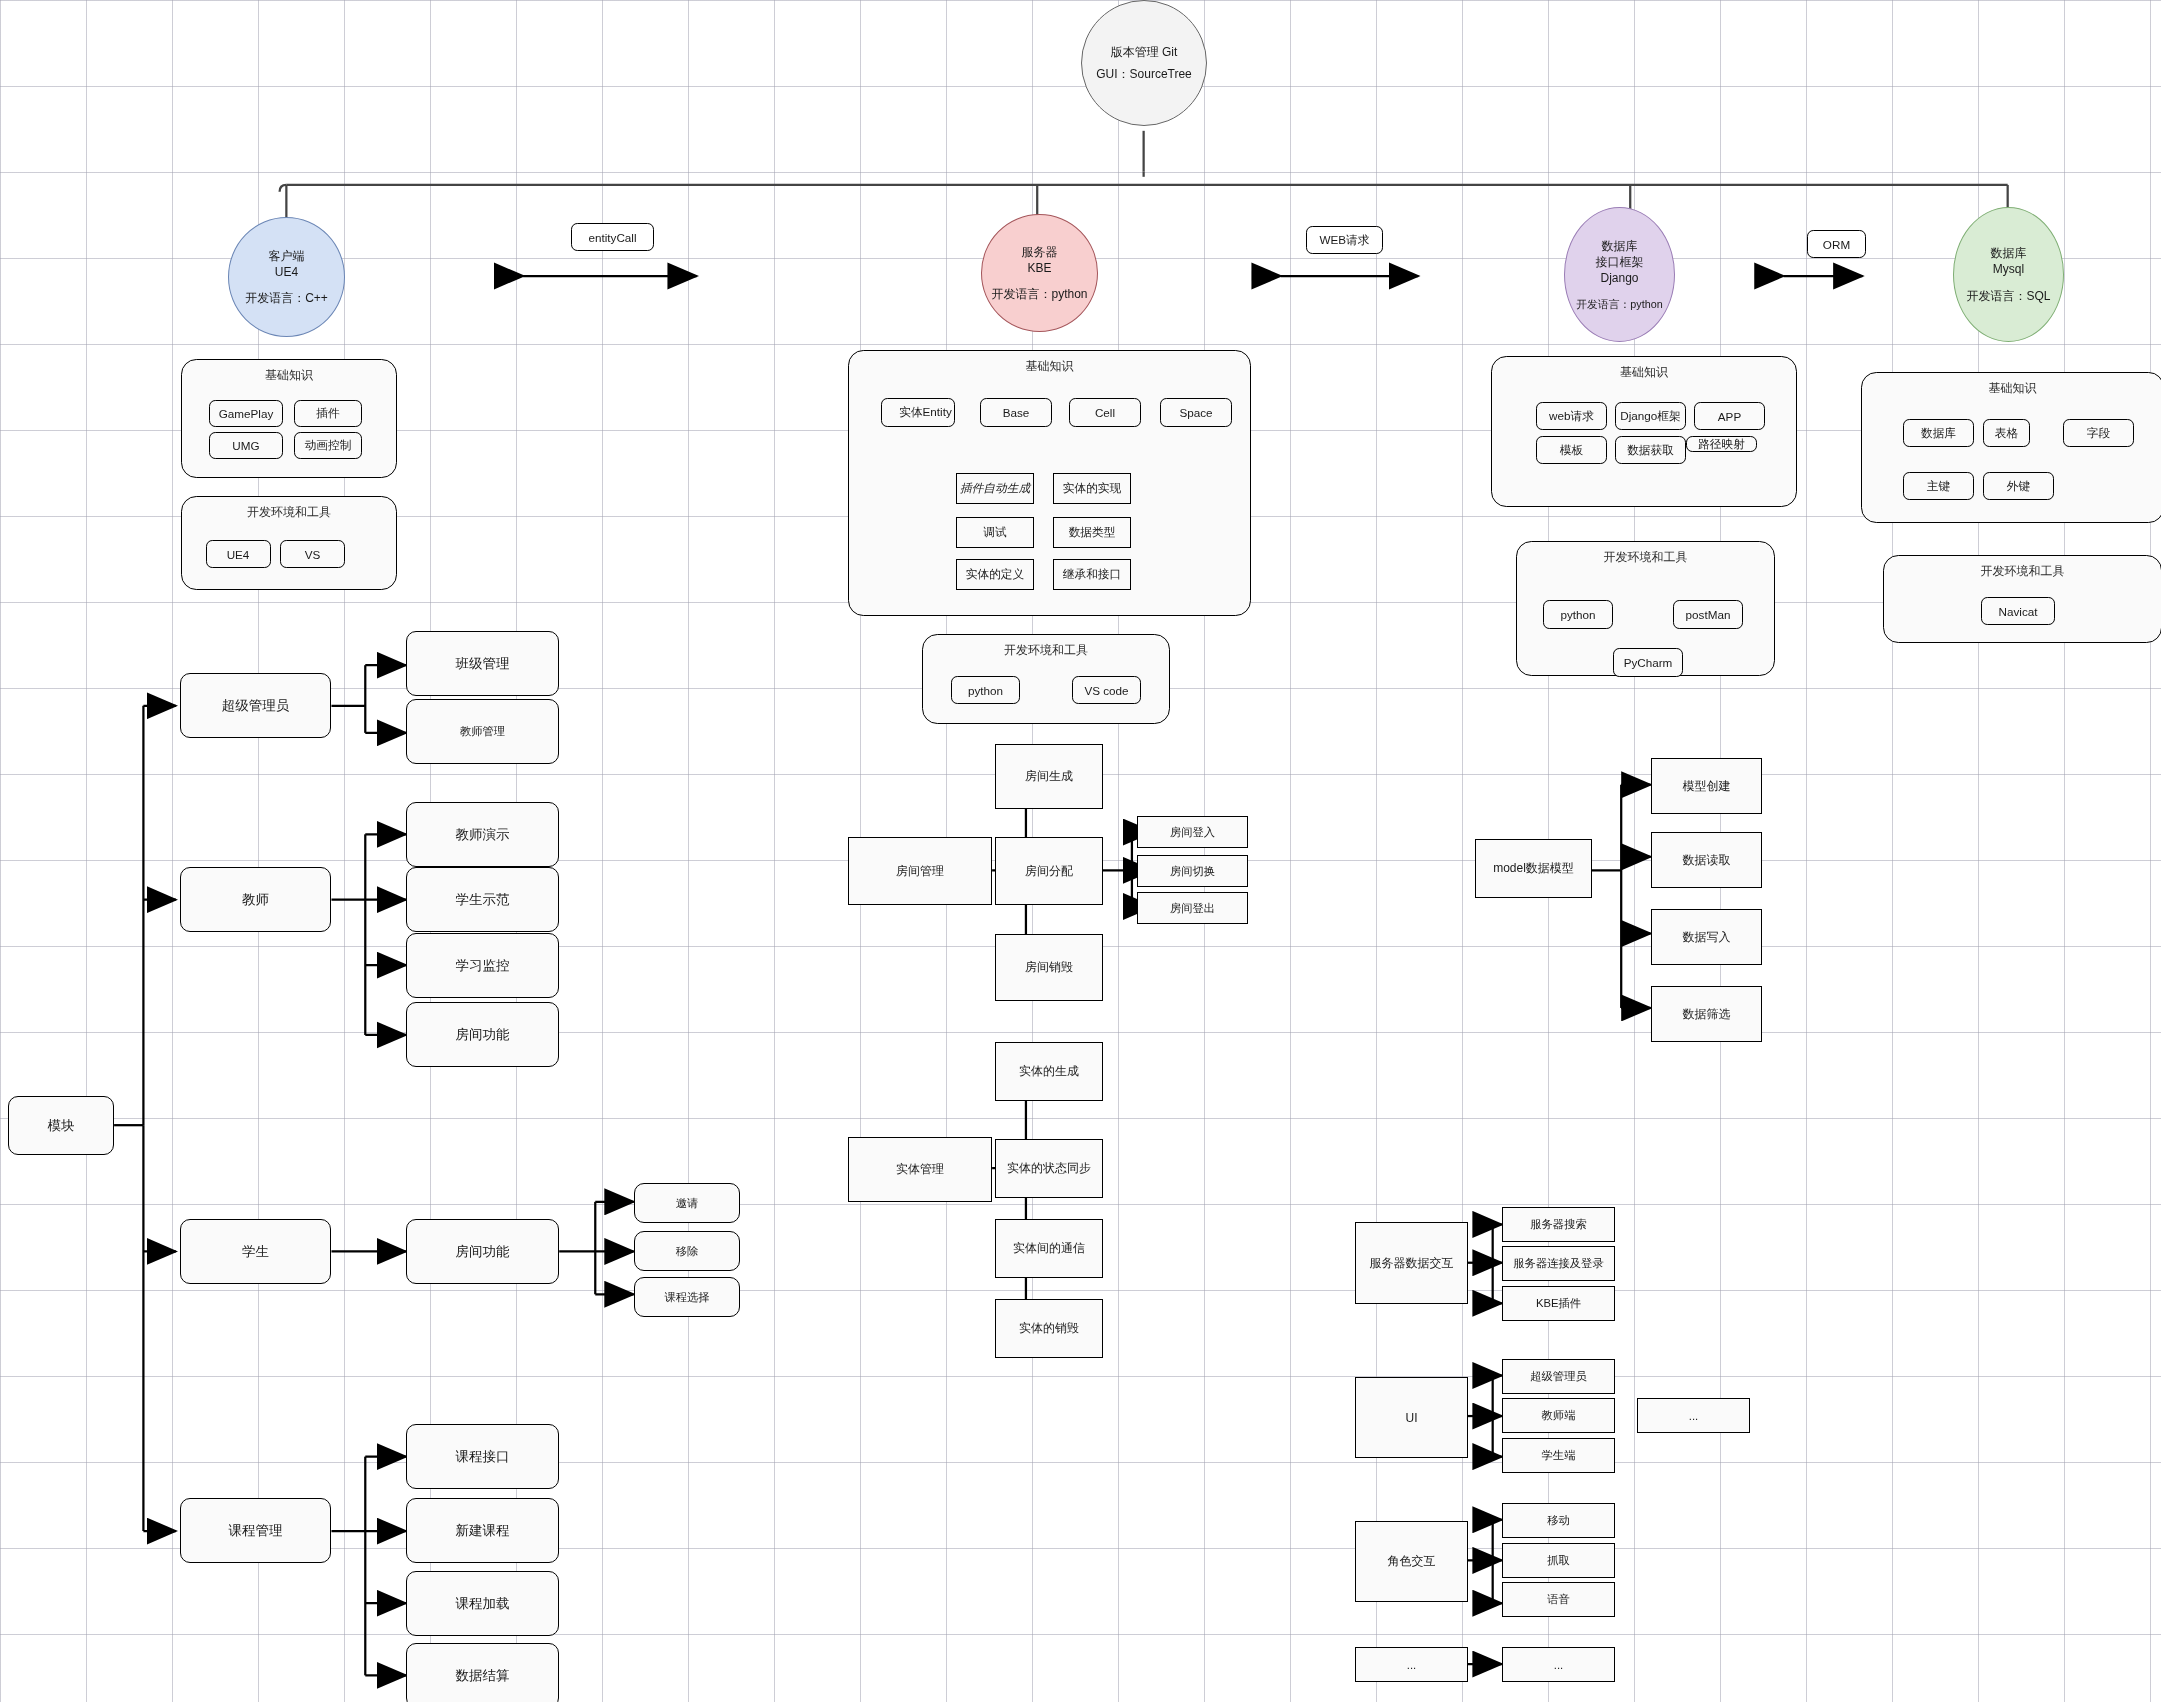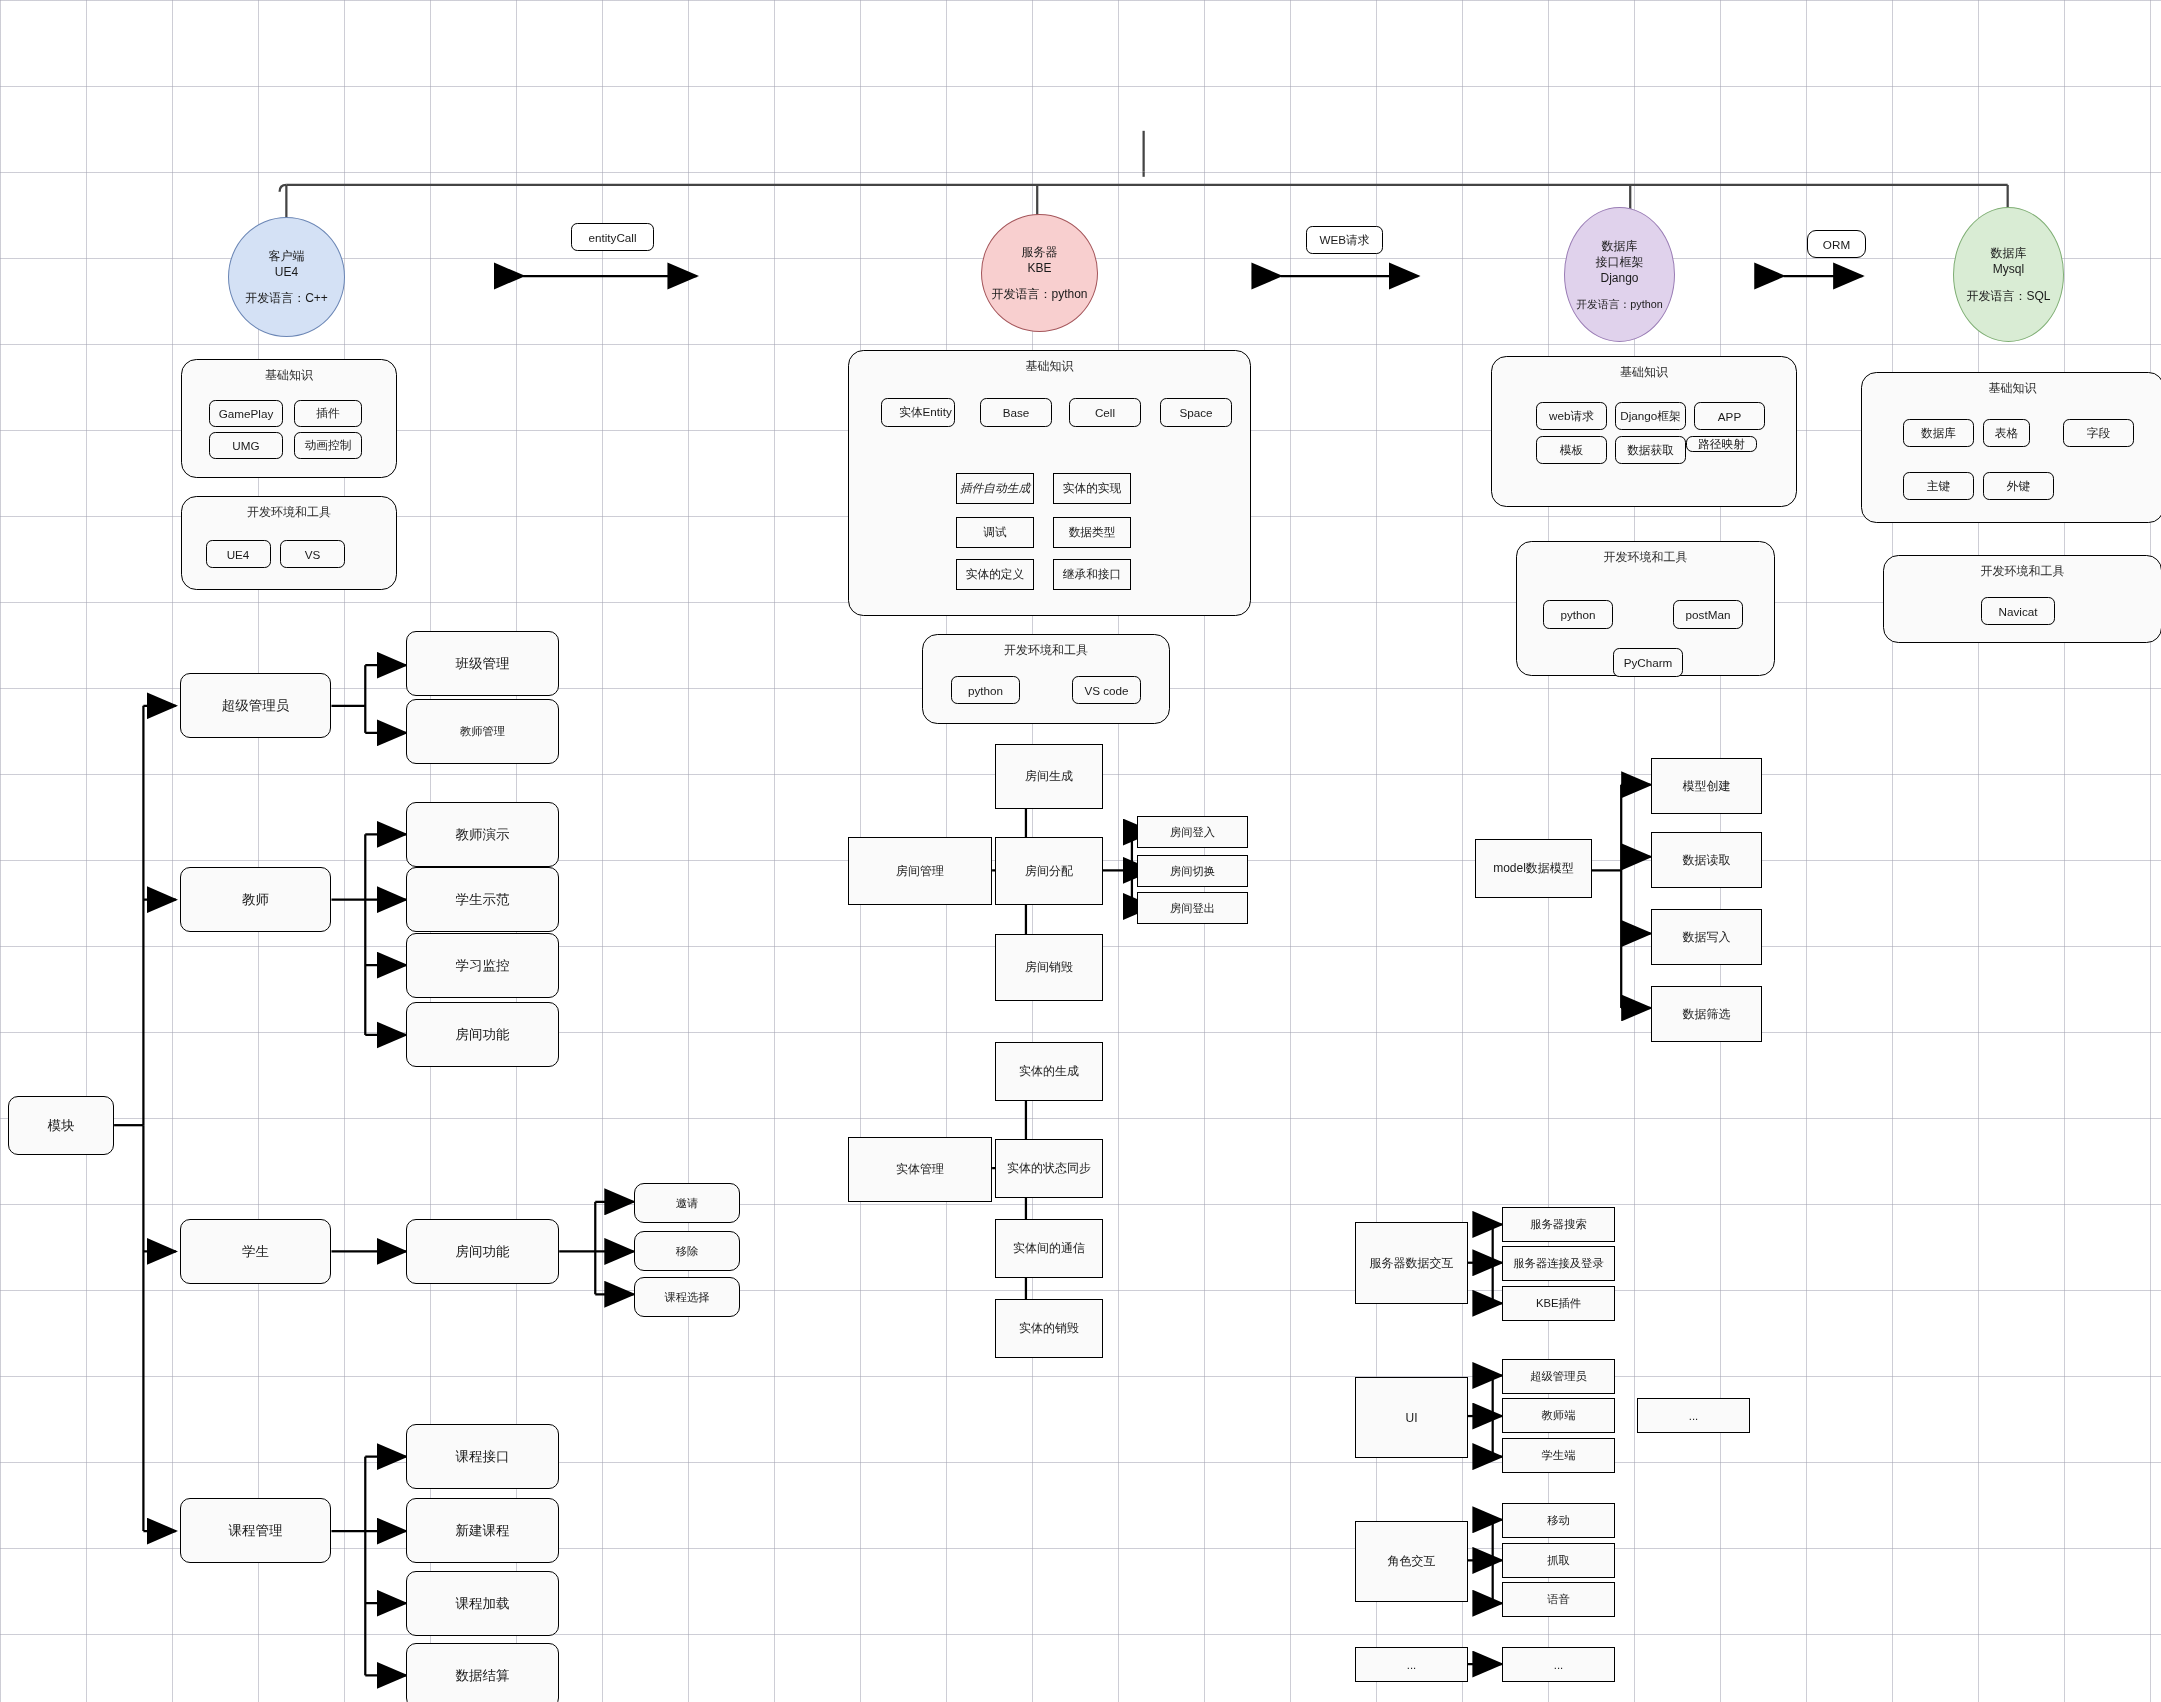--- a/index.html
+++ b/index.html
@@ -181,20 +181,24 @@
       <path d="M3310,3370 L3310,3555"></path>
       <path d="M3310,3370 L3330,3370" marker-end="url(#ah)"></path>
       <path d="M3310,3460 L3330,3460" marker-end="url(#ah)"></path>
       <path d="M3310,3555 L3330,3555" marker-end="url(#ah)"></path>
     </g>
     <g stroke="#000" stroke-width="5" fill="none">
       <path d="M3255,3690 L3330,3690" marker-end="url(#ah)"></path>
     </g>
   </svg>
 
+  <div class="node circ" style="left:1081px;top:0px;width:126px;height:126px;">
+    <span class="l1">版本管理 Git</span>
+    <span class="l3" style="margin-top:6.3px">GUI：SourceTree</span>
+  </div>
 
   <div class="node circ blue" style="left:228px;top:217px;width:117px;height:120px;">
     <span class="l1">客户端</span>
     <span class="l2">UE4</span>
     <span class="l3">开发语言：C++</span>
   </div>
 
   <div class="node circ pink" style="left:981px;top:214px;width:117px;height:118px;">
     <span class="l1">服务器</span>
     <span class="l2">KBE</span>
@@ -209,21 +213,21 @@
   </div>
 
   <div class="node circ green" style="left:1953px;top:207px;width:111px;height:135px;">
     <span class="l1">数据库</span>
     <span class="l2">Mysql</span>
     <span class="l3">开发语言：SQL</span>
   </div>
 
   <div class="lbl" style="left:571px;top:223px;width:83px;height:28px;">entityCall</div>
   <div class="lbl" style="left:1306px;top:226px;width:77px;height:28px;">WEB请求</div>
-  <div class="lbl" style="left:1807px;top:230px;width:59px;height:28px;border-radius:9px;">ORM</div>
+  <div class="lbl" style="left:1807px;top:230px;width:59px;height:28px;">ORM</div>
 
   <div class="group" style="position:absolute;left:181px;top:359px;width:214px;height:117px;">
     <div class="gtitle">基础知识</div>
     <div class="chip" style="left:27px;top:40px;width:74px;height:27px;">GamePlay</div>
     <div class="chip" style="left:112px;top:40px;width:68px;height:27px;">插件</div>
     <div class="chip" style="left:27px;top:72px;width:74px;height:27px;">UMG</div>
     <div class="chip" style="left:112px;top:72px;width:68px;height:27px;">动画控制</div>
   </div>
 
   <div class="group" style="position:absolute;left:181px;top:496px;width:214px;height:92px;">

